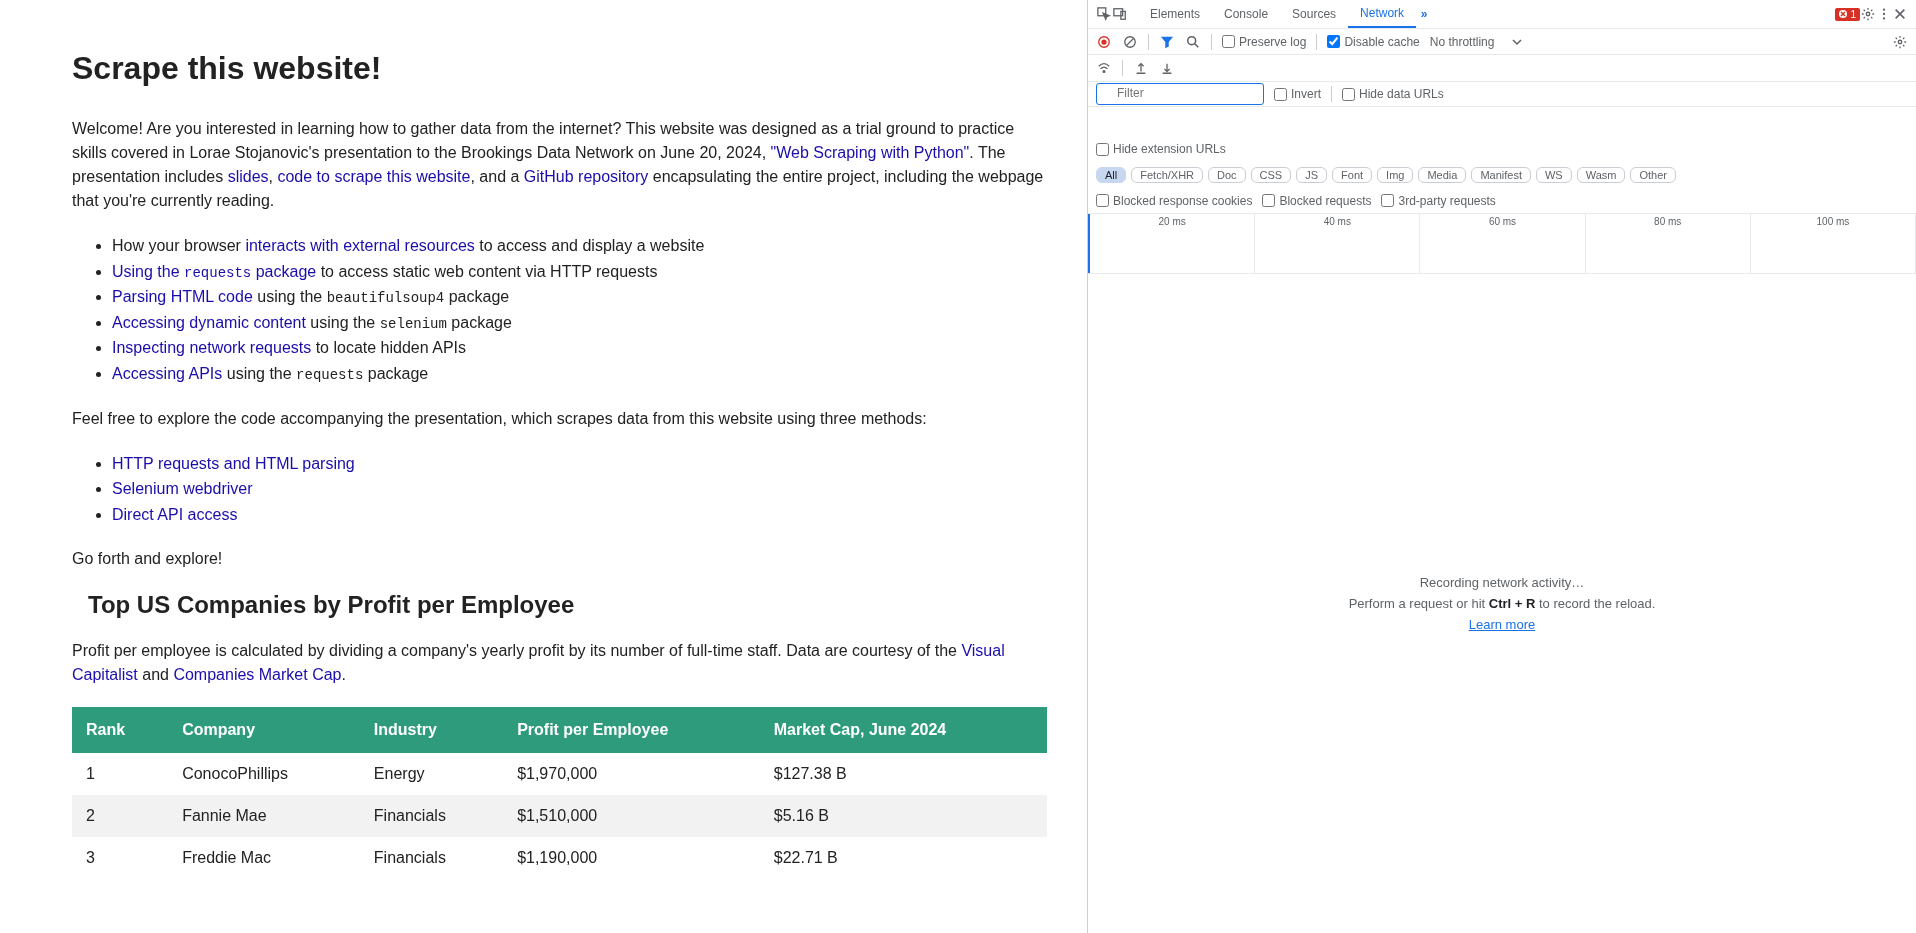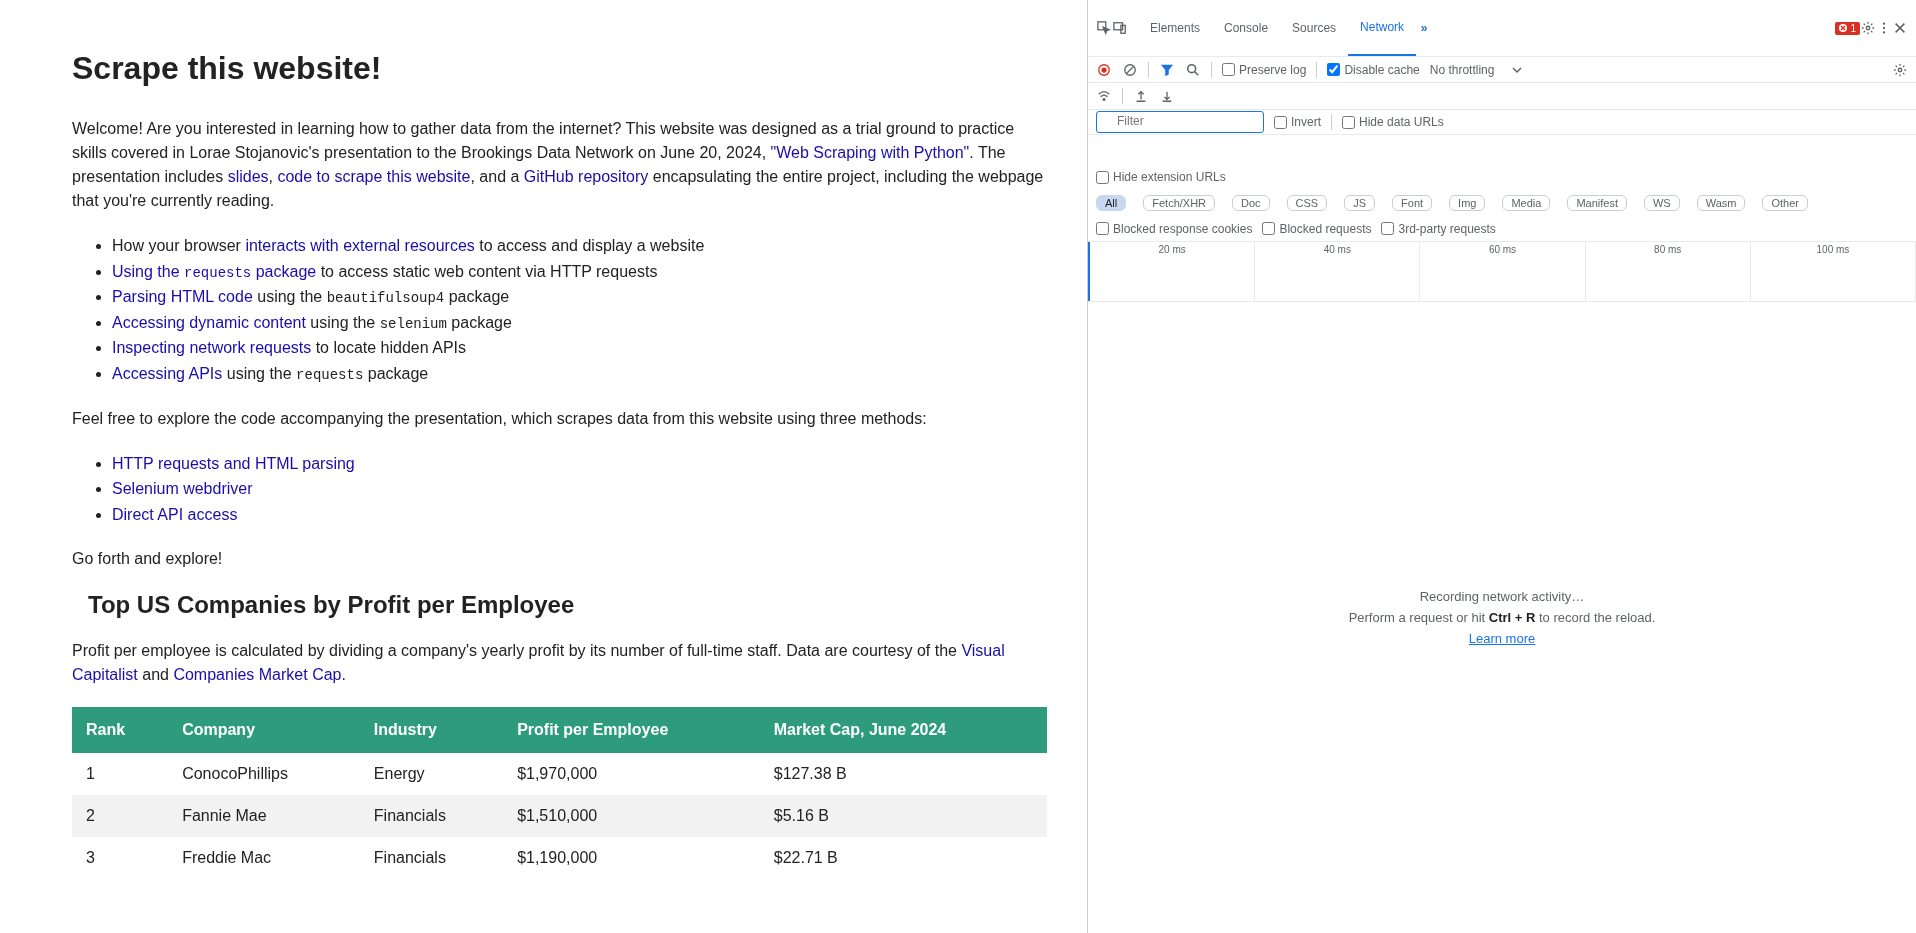--- a/index.html
+++ b/index.html
@@ -16,32 +16,32 @@
 li { list-style: disc; }
 h2 { font-size: 24px; font-weight: bold; margin: 20px 16px 20px; }
 table { width: 100%; border-collapse: collapse; margin-top: 10px; }
 th { background: #2e9c7c; color: #fff; text-align: left; padding: 14px 14px; font-weight: bold; }
 td { padding: 12px 14px; }
 tbody tr:nth-child(even) { background: #f2f2f2; }
 
 .devtools { flex: 1; border-left: 1px solid #cacdd1; background: #fff; font-family: "Segoe UI", Arial, sans-serif; font-size: 12px; color: #5f6367; display: flex; flex-direction: column; }
 .dt-row { display: flex; align-items: center; border-bottom: 1px solid #e8eaed; padding: 0 8px; min-height: 26px; gap: 10px; }
 .dt-tabs { gap: 0; }
-.dt-tab { padding: 20px 12px; cursor: pointer; color: #5f6367; }
+.dt-tab { padding: 6px 12px; cursor: pointer; color: #5f6367; }
 .dt-tab.active { color: #1a73e8; border-bottom: 2px solid #1a73e8; }
 .dt-icon { width: 16px; height: 16px; display: inline-flex; align-items: center; justify-content: center; cursor: pointer; }
 .dt-icon svg { width: 14px; height: 14px; }
 .spacer { flex: 1; }
 .errbadge { background: #d93025; color: #fff; font-size: 10px; padding: 1px 4px; border-radius: 2px; display:flex; align-items:center; gap:3px;}
 .chk { display: flex; align-items: center; gap: 4px; white-space: nowrap; }
 .chk input { margin: 0; }
 .filter-input { border: 1px solid #1a73e8; border-radius: 3px; padding: 2px 4px 4px 20px; width: 168px; position: relative; font-size:12px; }
 .filter-wrap { position: relative; }
 .filter-wrap svg { position: absolute; left: 4px; top: 50%; transform: translateY(-50%); width: 12px; height: 12px; stroke:#5f6367;}
-.pill-row { display:flex; flex-wrap: wrap; gap: 17px; padding: 5px 8px; border-bottom: 1px solid #e8eaed; align-items:center;}
+.pill-row { display:flex; flex-wrap: wrap; gap: 5px; padding: 5px 8px; border-bottom: 1px solid #e8eaed; align-items:center;}
 .pill { border: 1px solid #cacdd1; border-radius: 6px; padding: 1px 8px; font-size: 11px; cursor: pointer; background:#fff;}
 .pill.active { background: #c7d7ef; border-color:#c7d7ef; color:#202124;}
 .timeline { display: flex; border-bottom: 1px solid #e8eaed; height: 60px; }
 .timeline .tick { flex:1; border-right: 1px solid #e8eaed; font-size: 10px; color:#5f6367; padding: 2px 0 0 4px; position:relative;}
 .timeline .tick:first-child{border-left:2px solid #1a73e8;}
 .dt-body { flex:1; display:flex; flex-direction:column; align-items:center; justify-content:center; color:#5f6367; font-size:13px; gap:6px;}
 .dt-body strong{color:#202124;}
 .learn { color:#1a73e8; text-decoration: underline; cursor:pointer;}
 .throttling { display:flex; align-items:center; gap:4px; cursor:pointer;}
 </style>

